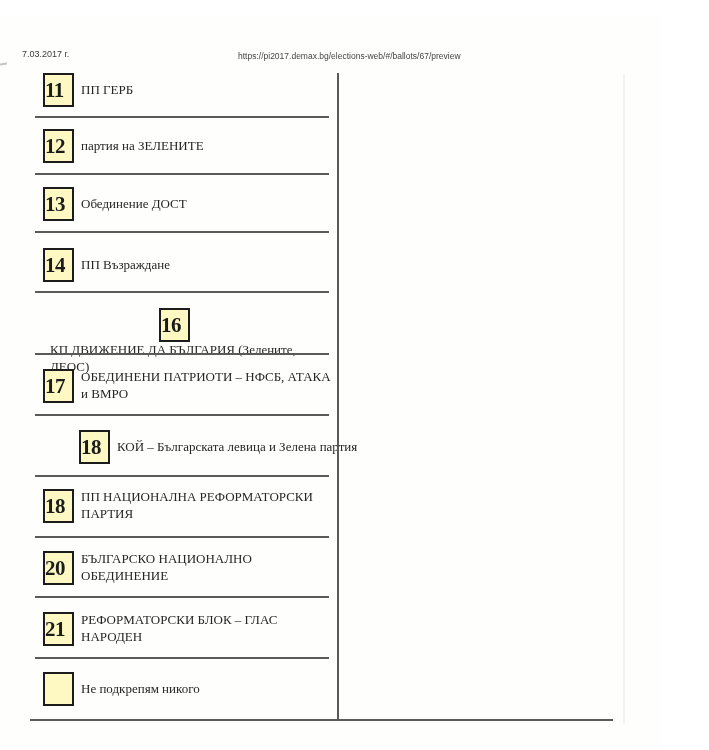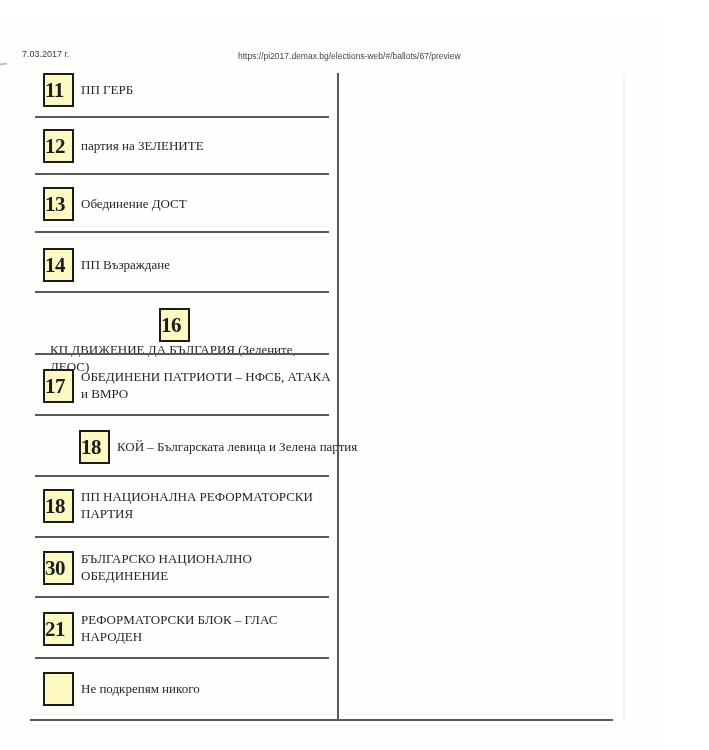--- a/index.html
+++ b/index.html
@@ -170,21 +170,21 @@
 
   <div class="row" style="top: 473px;">
     <div class="checkbox">
       <span class="num">18</span>
     </div>
     <div class="label">ПП НАЦИОНАЛНА РЕФОРМАТОРСКИ ПАРТИЯ</div>
   </div>
 
   <div class="row" style="top: 535px;">
     <div class="checkbox">
-      <span class="num">30</span>
+      <span class="num">20</span>
     </div>
     <div class="label">БЪЛГАРСКО НАЦИОНАЛНО ОБЕДИНЕНИЕ</div>
   </div>
 
   <div class="row" style="top: 596px;">
     <div class="checkbox">
       <span class="num">21</span>
     </div>
     <div class="label">РЕФОРМАТОРСКИ БЛОК – ГЛАС НАРОДЕН</div>
   </div>

